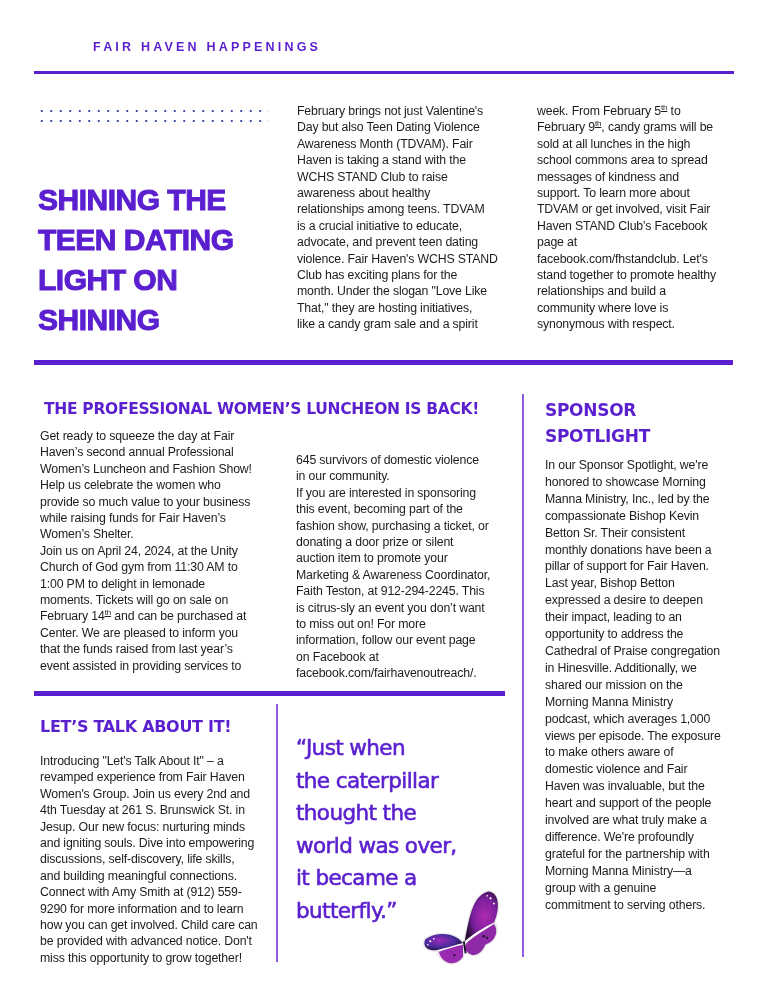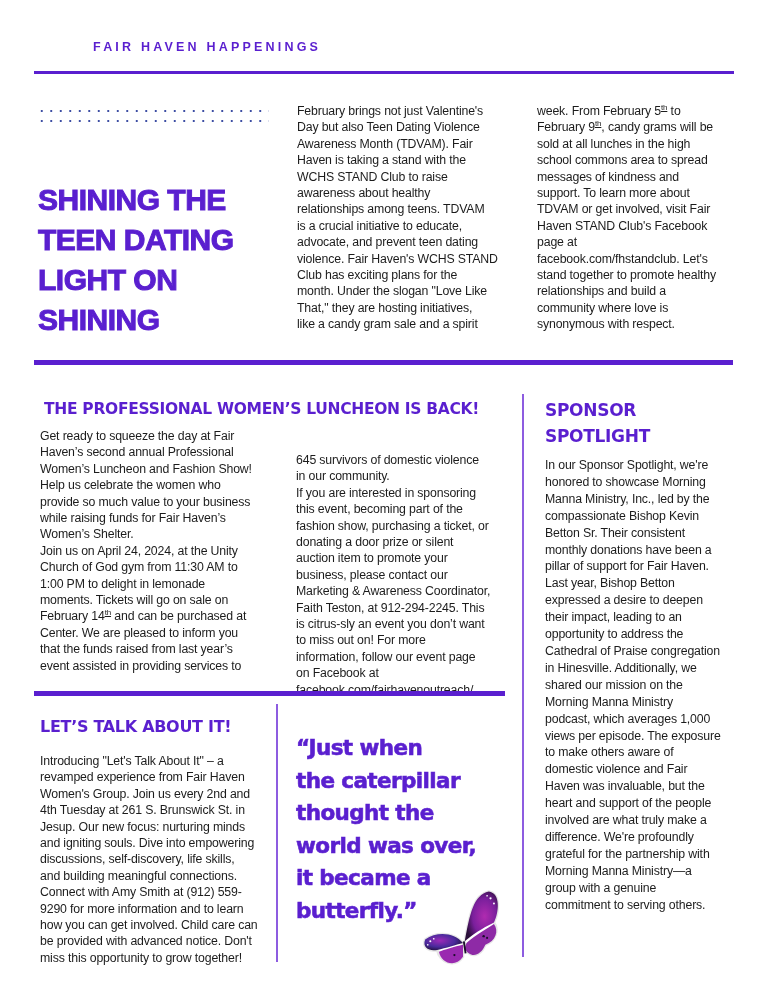--- a/index.html
+++ b/index.html
@@ -11,21 +11,21 @@
   .vrule { background:#8d5ce0; width:2px; }
   .dots { left:37px; width:232px; height:4px;
     background-image: radial-gradient(circle, #3d4ea3 1.3px, transparent 1.5px);
     background-size: 9.5px 4px; background-repeat: repeat-x; }
   .big-title { left:38px; top:180px; width:240px; font-family:Liberation Sans, sans-serif; font-weight:bold;
     font-size:30px; line-height:40px; color:#5a1fcf; letter-spacing:-0.5px; -webkit-text-stroke:1px #5a1fcf; }
   .body-text { font-size:12.3px; line-height:16.4px; color:#1c1c1c; letter-spacing:-0.15px; }
   .body-text p { margin:0; }
   sup { font-size:8px; line-height:0; vertical-align:super;text-decoration:underline; }
   .h2 { font-family:"DejaVu Sans", sans-serif; font-weight:bold; color:#5a1fcf; letter-spacing:-0.3px; }
-  .quote { left:296px; top:732px; width:220px; font-family:"DejaVu Sans", sans-serif; font-weight:bold;
+  .quote { left:296px; top:732px; width:220px; font-family:"DejaVu Sans", sans-serif; font-weight:normal;
     font-size:21.5px; line-height:32.5px; color:#5a1fcf; letter-spacing:-0.6px; -webkit-text-stroke:0.6px #5a1fcf; }
   .butterfly { left:420px; top:888px; width:86px; height:86px; }
 </style>
 </head>
 <body>
 
 <div class="abs masthead">FAIR HAVEN HAPPENINGS</div>
 <div class="abs rule" style="left:34px; top:71px; width:700px; height:3px;"></div>
 
 <div class="abs dots" style="top:109px;"></div>
@@ -95,21 +95,20 @@
 </div>
 
 <div class="abs body-text" style="left:296px; top:452px; width:225px;">
   <p>645 survivors of domestic violence</p>
   <p>in our community.</p>
   <p>If you are interested in sponsoring</p>
   <p>this event, becoming part of the</p>
   <p>fashion show, purchasing a ticket, or</p>
   <p>donating a door prize or silent</p>
   <p>auction item to promote your</p>
-  <p>business, please contact our</p>
   <p>Marketing &amp; Awareness Coordinator,</p>
   <p>Faith Teston, at 912-294-2245. This</p>
   <p>is citrus-sly an event you don’t want</p>
   <p>to miss out on! For more</p>
   <p>information, follow our event page</p>
   <p>on Facebook at</p>
   <p>facebook.com/fairhavenoutreach/.</p>
 </div>
 
 <div class="abs rule" style="left:34px; top:691px; width:471px; height:5px;"></div>

